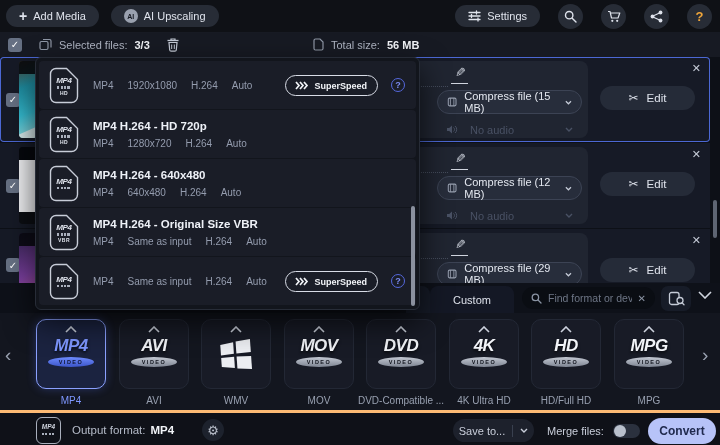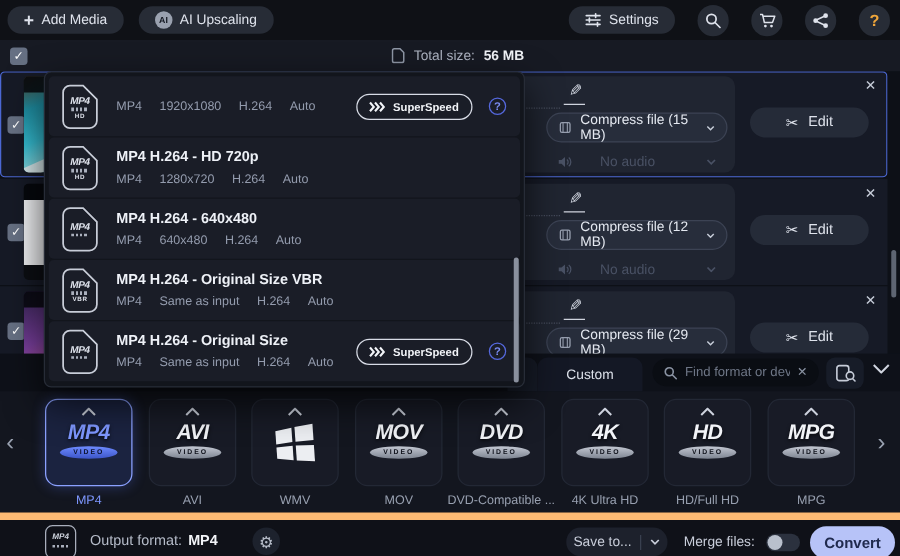--- a/index.html
+++ b/index.html
@@ -34,21 +34,21 @@
   .t2white { position:absolute; left:0; right:0; top:13px; bottom:12px; background:#f1f2f4; }
   .t3fill { position:absolute; inset:0; background:linear-gradient(150deg,#31234f 0%,#7a3f9e 45%,#c75fae 80%,#e47ab8 100%); }
   .thumbbar { position:absolute; top:0; left:0; right:0; height:13px; background:rgba(6,8,12,.88); }
   .clock { position:absolute; top:2px; left:50%; transform:translateX(-50%); }
   .card { position:absolute; left:60px; top:4px; width:528px; height:77px; background:#202531; border-radius:8px; }
   .dotline { position:absolute; left:14px; right:140px; top:25px; border-bottom:1px dotted #454c5c; }
   .pencil { position:absolute; right:122px; top:4px; font-size:13px; color:#cfd4de; transform:scaleX(-1); cursor:pointer; }
   .pencil-line { position:absolute; right:120px; top:22px; width:17px; border-bottom:1.5px solid #cfd4de; }
   .vpill { position:absolute; left:377px; top:29px; width:145px; height:24px; border:1px solid #3c4354; border-radius:12px; background:#272d3b; display:flex; align-items:center; gap:7px; padding:0 9px; font-size:11px; color:#e4e8f0; cursor:pointer; }
   .vpill .chev, .apill .chev { margin-left:auto; }
-  .apill { position:absolute; left:377px; top:58px; width:145px; height:21px; display:flex; align-items:center; gap:22px; padding:0 9px; font-size:11px; color:#495164; cursor:pointer;text-align:center; }
+  .apill { position:absolute; left:377px; top:58px; width:145px; height:21px; display:flex; align-items:center; gap:12px; padding:0 9px; font-size:11px; color:#495164; cursor:pointer;text-align:center; }
   .editbtn { position:absolute; left:600px; top:29px; width:95px; height:24px; border-radius:12px; background:#252b38; display:flex; align-items:center; justify-content:center; gap:8px; font-size:11.5px; color:#dfe3ec; cursor:pointer; }
   .scissors { font-size:12px; }
   .closex { position:absolute; right:9px; top:5px; font-size:11px; color:#c6ccd8; cursor:pointer; }
   .listscroll { position:absolute; right:3px; top:200px; width:4px; height:38px; border-radius:2px; background:#5e6572; z-index:2; }
 
   
   .dropdown { position:absolute; left:35px; top:57px; width:385px; height:253px; background:#12151c; border:1px solid #272c37; border-radius:6px; box-shadow:0 12px 30px rgba(0,0,0,.7); z-index:10; padding:2px 3px; }
   .ditem { position:relative; height:48px; margin:1px 0; background:#1a1d27; border-radius:4px; display:flex; align-items:center; cursor:pointer; }
   .dicon { position:relative; margin-left:10px; width:30px; height:37px; flex:none; }
   .dicon svg { position:absolute; inset:0; }
@@ -81,21 +81,21 @@
   .logo { font-style:italic; font-weight:bold; font-size:17px; letter-spacing:-0.5px; color:#f2f4f8; margin-top:3px; text-shadow:0 2px 3px rgba(0,0,0,.65); }
   .oval { margin-top:1px; width:46px; height:10px; border-radius:50%; background:linear-gradient(#c3c8d2,#7d8491); display:flex; align-items:center; justify-content:center; font-size:5.5px; font-weight:bold; letter-spacing:1.5px; color:#10131c; }
   .tile.sel { border:1.5px solid #8ba1ff; background:#1b2340; box-shadow:0 0 10px rgba(90,120,255,.3); }
   .tile.sel .logo { color:#7e97ff; }
   .tile.sel .oval { background:linear-gradient(#6e8bff,#3c55c8); color:#0d1330; }
   .tlabel { margin-top:6px; font-size:10px; color:#98a0b0; white-space:nowrap; }
   .tlabel.sel { color:#7e97ff; }
   .winlogo { margin-top:5px; }
 
   
-  .footer { position:absolute; left:0; right:0; bottom:0; height:35px; background:#0f1118; border-top:6px solid #fdba74; z-index:8; }
+  .footer { position:absolute; left:0; right:0; bottom:0; height:35px; background:#0f1118; border-top:3px solid #fdba74; z-index:8; }
   .outicon { position:absolute; left:36px; top:4px; width:25px; height:27px; border:1.5px solid #a9afbc; border-radius:6px; }
   .outicon .t { position:absolute; left:0; right:0; top:5px; text-align:center; font-size:6.5px; font-weight:bold; font-style:italic; color:#cfd4de; }
   .outicon .bar { position:absolute; left:5px; right:5px; top:14.5px; height:2px; background:repeating-linear-gradient(90deg,#a9afbc 0 2px,#0f1118 2px 3.5px); }
   .outtext { position:absolute; left:72px; top:11px; font-size:11.5px; color:#b6bcc9; display:flex; gap:5px; align-items:center; }
   .gear { position:absolute; left:202px; top:6px; width:22px; height:22px; border-radius:50%; background:#1d222d; color:#b7bdc9; font-size:13px; display:flex; align-items:center; justify-content:center; cursor:pointer; }
   .saveto { position:absolute; left:453px; top:6px; width:81px; height:23px; background:#1d212c; border-radius:12px; display:flex; align-items:center; justify-content:center; gap:7px; font-size:11px; color:#c9ceda; cursor:pointer; }
   .saveto .div { width:1px; height:12px; background:#39404f; }
   .mergelbl { position:absolute; left:547px; top:12px; font-size:11px; color:#c9ceda; }
   .toggle { position:absolute; left:613px; top:11px; width:27px; height:14px; border-radius:7px; background:#2b313e; cursor:pointer; }
   .knob { position:absolute; left:1px; top:1px; width:12px; height:12px; border-radius:50%; background:#b9c0cc; }
@@ -156,20 +156,35 @@
       <div class="circ">
         <span class="helpq">?</span>
       </div>
     </div>
   </div>
 
   <div class="selbar">
     <div class="cb">
       <span style="font-size:10px;color:#fff;">✓</span>
     </div>
+    <div class="selgroup">
+      <svg width="13" height="13" viewBox="0 0 13 13">
+        <rect x="1" y="3.5" width="8" height="8" rx="1.5" fill="none" stroke="#8f97a6" stroke-width="1.2"></rect>
+        <path d="M4 1.5 H10.5 A1.5 1.5 0 0 1 12 3 V9.5" fill="none" stroke="#8f97a6" stroke-width="1.2"></path>
+      </svg>
+      <span>Selected files:</span>
+      <span class="bold-w">3/3</span>
+      <svg class="trash" width="12" height="14" viewBox="0 0 12 14">
+        <line x1="0.5" y1="2.5" x2="11.5" y2="2.5" stroke="#c4cad6" stroke-width="1.3"></line>
+        <path d="M4 2.2 V1 H8 V2.2" fill="none" stroke="#c4cad6" stroke-width="1.2"></path>
+        <path d="M2 4.5 H10 L9.3 12 A1.4 1.4 0 0 1 7.9 13.2 H4.1 A1.4 1.4 0 0 1 2.7 12 Z" fill="none" stroke="#c4cad6" stroke-width="1.2"></path>
+        <line x1="4.7" y1="6.5" x2="4.7" y2="11" stroke="#c4cad6" stroke-width="1"></line>
+          <line x1="7.3" y1="6.5" x2="7.3" y2="11" stroke="#c4cad6" stroke-width="1"></line>
+      </svg>
+    </div>
     <div class="totalgroup">
       <svg width="11" height="13" viewBox="0 0 11 13">
         <path d="M1 2.5 A1.5 1.5 0 0 1 2.5 1 H7 L10 4 V10.5 A1.5 1.5 0 0 1 8.5 12 H2.5 A1.5 1.5 0 0 1 1 10.5 Z" fill="none" stroke="#8f97a6" stroke-width="1.2"></path>
       </svg>
       <span>Total size:</span>
       <span class="bold-w">56 MB</span>
     </div>
   </div>
 
   <div class="filerow selrow" style="top:57px">
@@ -403,21 +418,20 @@
 
     <div class="ditem">
       <div class="dicon">
         <svg width="30" height="37" viewBox="0 0 30 37">
             <path d="M7 1.5 H17.5 L28.5 12.5 V29.5 A6 6 0 0 1 22.5 35.5 H7 A5.5 5.5 0 0 1 1.5 30 V7 A5.5 5.5 0 0 1 7 1.5 Z" fill="none" stroke="#c8cdd8" stroke-width="1.4"></path>
           </svg>
         <span class="t" style="top:12px">MP4</span>
         <span class="bar" style="top:22px"></span>
       </div>
       <div class="dtext">
-        <div class="dtitle">MP4 H.264 - Original Size</div>
         <div class="dspecs">
           <span>MP4</span>
             <span>Same as input</span>
             <span>H.264</span>
             <span>Auto</span>
         </div>
       </div>
       <div class="dbadge">
         <svg width="14" height="9" viewBox="0 0 14 9">
           <g fill="none" stroke="#f2f4f8" stroke-width="1.7">

